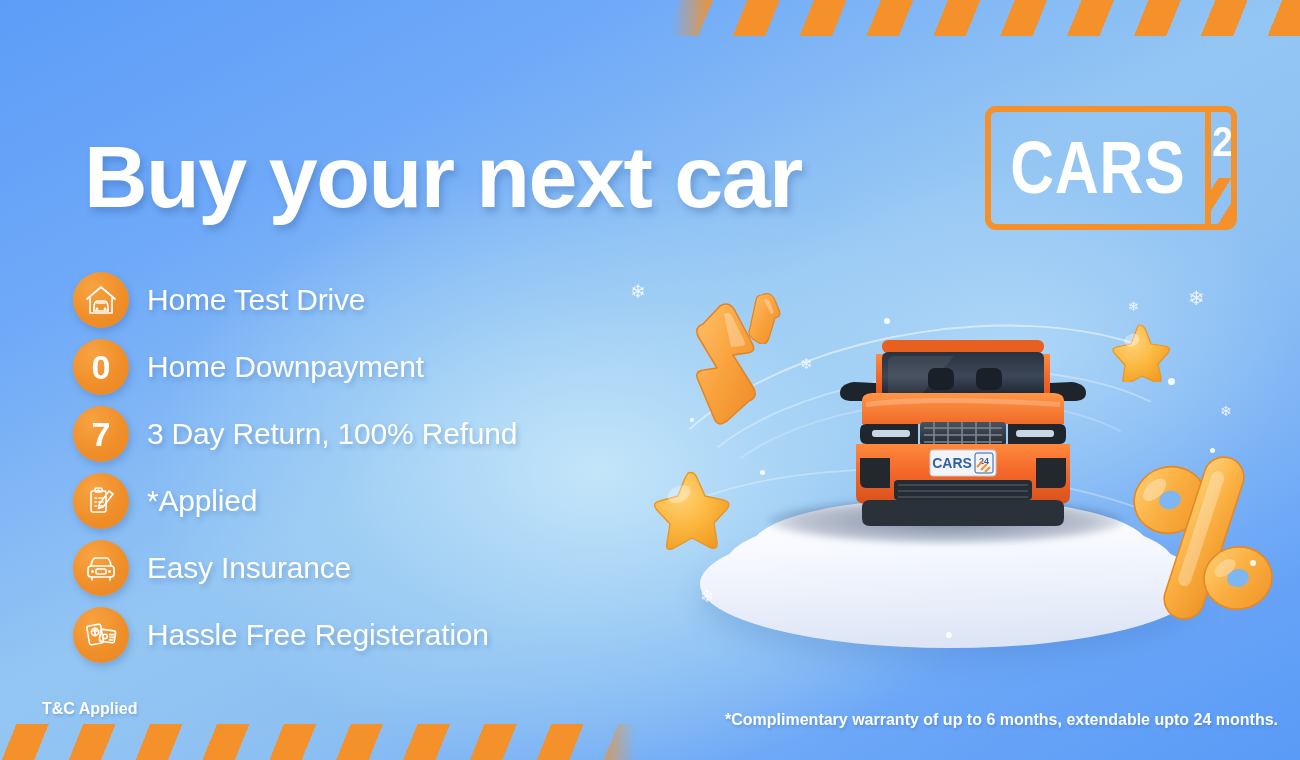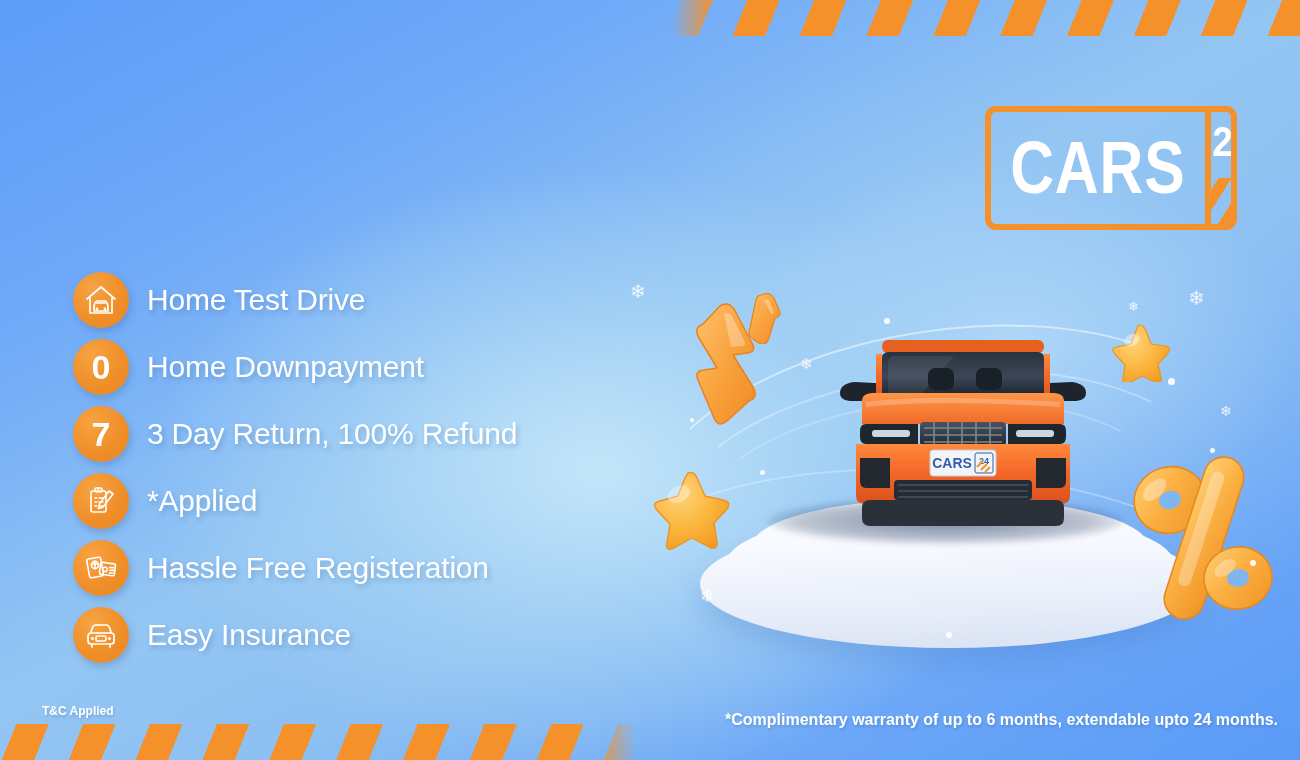--- a/index.html
+++ b/index.html
@@ -123,21 +123,21 @@
   .feat-label {
     font-size:30px; font-weight:400; color:#ffffff;
     letter-spacing:-0.2px;
     text-shadow:2px 3px 5px rgba(40,85,150,0.30);
     white-space:nowrap;
   }
 
   
   #tc-applied {
     position:absolute; left:42px; bottom:42px;
-    font-size:12px; font-weight:700; color:#ffffff;
+    font-size:16px; font-weight:700; color:#ffffff;
     text-shadow:1px 2px 3px rgba(40,85,150,0.28);
   }
   #warranty-note {
     position:absolute; right:22px; bottom:31px;
     font-size:16px; font-weight:700; color:#ffffff;
     text-shadow:1px 2px 3px rgba(40,85,150,0.30);
     white-space:nowrap;
   }
 
   
@@ -375,20 +375,21 @@
     <div class="dot" style="left:884px; top:318px; width:6px; height:6px;"></div>
     <div class="dot" style="left:1168px; top:378px; width:7px; height:7px;"></div>
     <div class="dot" style="left:1210px; top:448px; width:5px; height:5px;"></div>
     <div class="dot" style="left:946px; top:632px; width:6px; height:6px;"></div>
     <div class="dot" style="left:760px; top:470px; width:5px; height:5px;"></div>
     <div class="dot" style="left:1250px; top:560px; width:6px; height:6px;"></div>
     <div class="dot" style="left:690px; top:418px; width:4px; height:4px;"></div>
   </div>
 
 
+  <h1 id="headline">Buy your next car</h1>
 
   <div id="logo">
     <div id="logo-word">CARS</div>
     <div id="logo-divider"></div>
     <div id="logo-right">
       <div id="logo-num">24</div>
       <div id="logo-hatch"></div>
     </div>
   </div>
 
@@ -430,45 +431,45 @@
           <circle cx="13.5" cy="5" r="0.9" fill="#fff" stroke="none"></circle>
           <path d="M10 13 h1.6 M14 13 h4 M10 17 h1.6 M14 17 h4 M10 21 h1.6 M14 21 h4"></path>
           <path d="M24 6 l4 3 -10 13 -4.5 1.5 1 -4.6 z"></path>
         </svg>
       </span>
       <span class="feat-label">*Applied</span>
     </li>
 
     <li class="feature">
       <span class="feat-badge">
+        <svg width="34" height="34" viewBox="0 0 34 34" fill="none" stroke="#fff" stroke-width="1.7" stroke-linejoin="round" stroke-linecap="round">
+          <path d="M7 15 q1 -7 4 -8 h12 q3 1 4 8"></path>
+          <rect x="4" y="15" width="26" height="11" rx="3"></rect>
+          <rect x="12" y="18" width="10" height="5" rx="1.5"></rect>
+          <circle cx="8.5" cy="20.5" r="1.5" fill="#fff" stroke="none"></circle>
+          <circle cx="25.5" cy="20.5" r="1.5" fill="#fff" stroke="none"></circle>
+          <path d="M8 26 v3 M26 26 v3"></path>
+        </svg>
+      </span>
+      <span class="feat-label">Easy Insurance</span>
+    </li>
+
+    <li class="feature">
+      <span class="feat-badge">
         <svg width="34" height="34" viewBox="0 0 34 34" fill="none" stroke="#fff" stroke-width="1.6" stroke-linejoin="round" stroke-linecap="round">
           <rect x="4" y="7" width="14" height="19" rx="2" transform="rotate(-10 11 16)"></rect>
           <circle cx="11" cy="14" r="3.6"></circle>
           <path d="M7.6 13 h6.8 M11 10.4 v7.2"></path>
           <rect x="16" y="12" width="15" height="12" rx="2" transform="rotate(8 23 18)"></rect>
           <circle cx="21" cy="18.4" r="2.2"></circle>
           <path d="M25.6 16.6 h4.2 M25.9 19.4 h4.2 M25.2 22 h3.4"></path>
         </svg>
       </span>
       <span class="feat-label">Hassle Free Registeration</span>
     </li>
-
-    <li class="feature">
-      <span class="feat-badge">
-        <svg width="34" height="34" viewBox="0 0 34 34" fill="none" stroke="#fff" stroke-width="1.7" stroke-linejoin="round" stroke-linecap="round">
-          <path d="M7 15 q1 -7 4 -8 h12 q3 1 4 8"></path>
-          <rect x="4" y="15" width="26" height="11" rx="3"></rect>
-          <rect x="12" y="18" width="10" height="5" rx="1.5"></rect>
-          <circle cx="8.5" cy="20.5" r="1.5" fill="#fff" stroke="none"></circle>
-          <circle cx="25.5" cy="20.5" r="1.5" fill="#fff" stroke="none"></circle>
-          <path d="M8 26 v3 M26 26 v3"></path>
-        </svg>
-      </span>
-      <span class="feat-label">Easy Insurance</span>
-    </li>
   </ul>
 
   <div id="tc-applied">T&amp;C Applied</div>
   <div id="warranty-note">*Complimentary warranty of up to 6 months, extendable upto 24 months.</div>
 
   <div class="stripe-band" id="stripe-bottom">
     <div class="stripes"></div>
   </div>
 
 </div>

